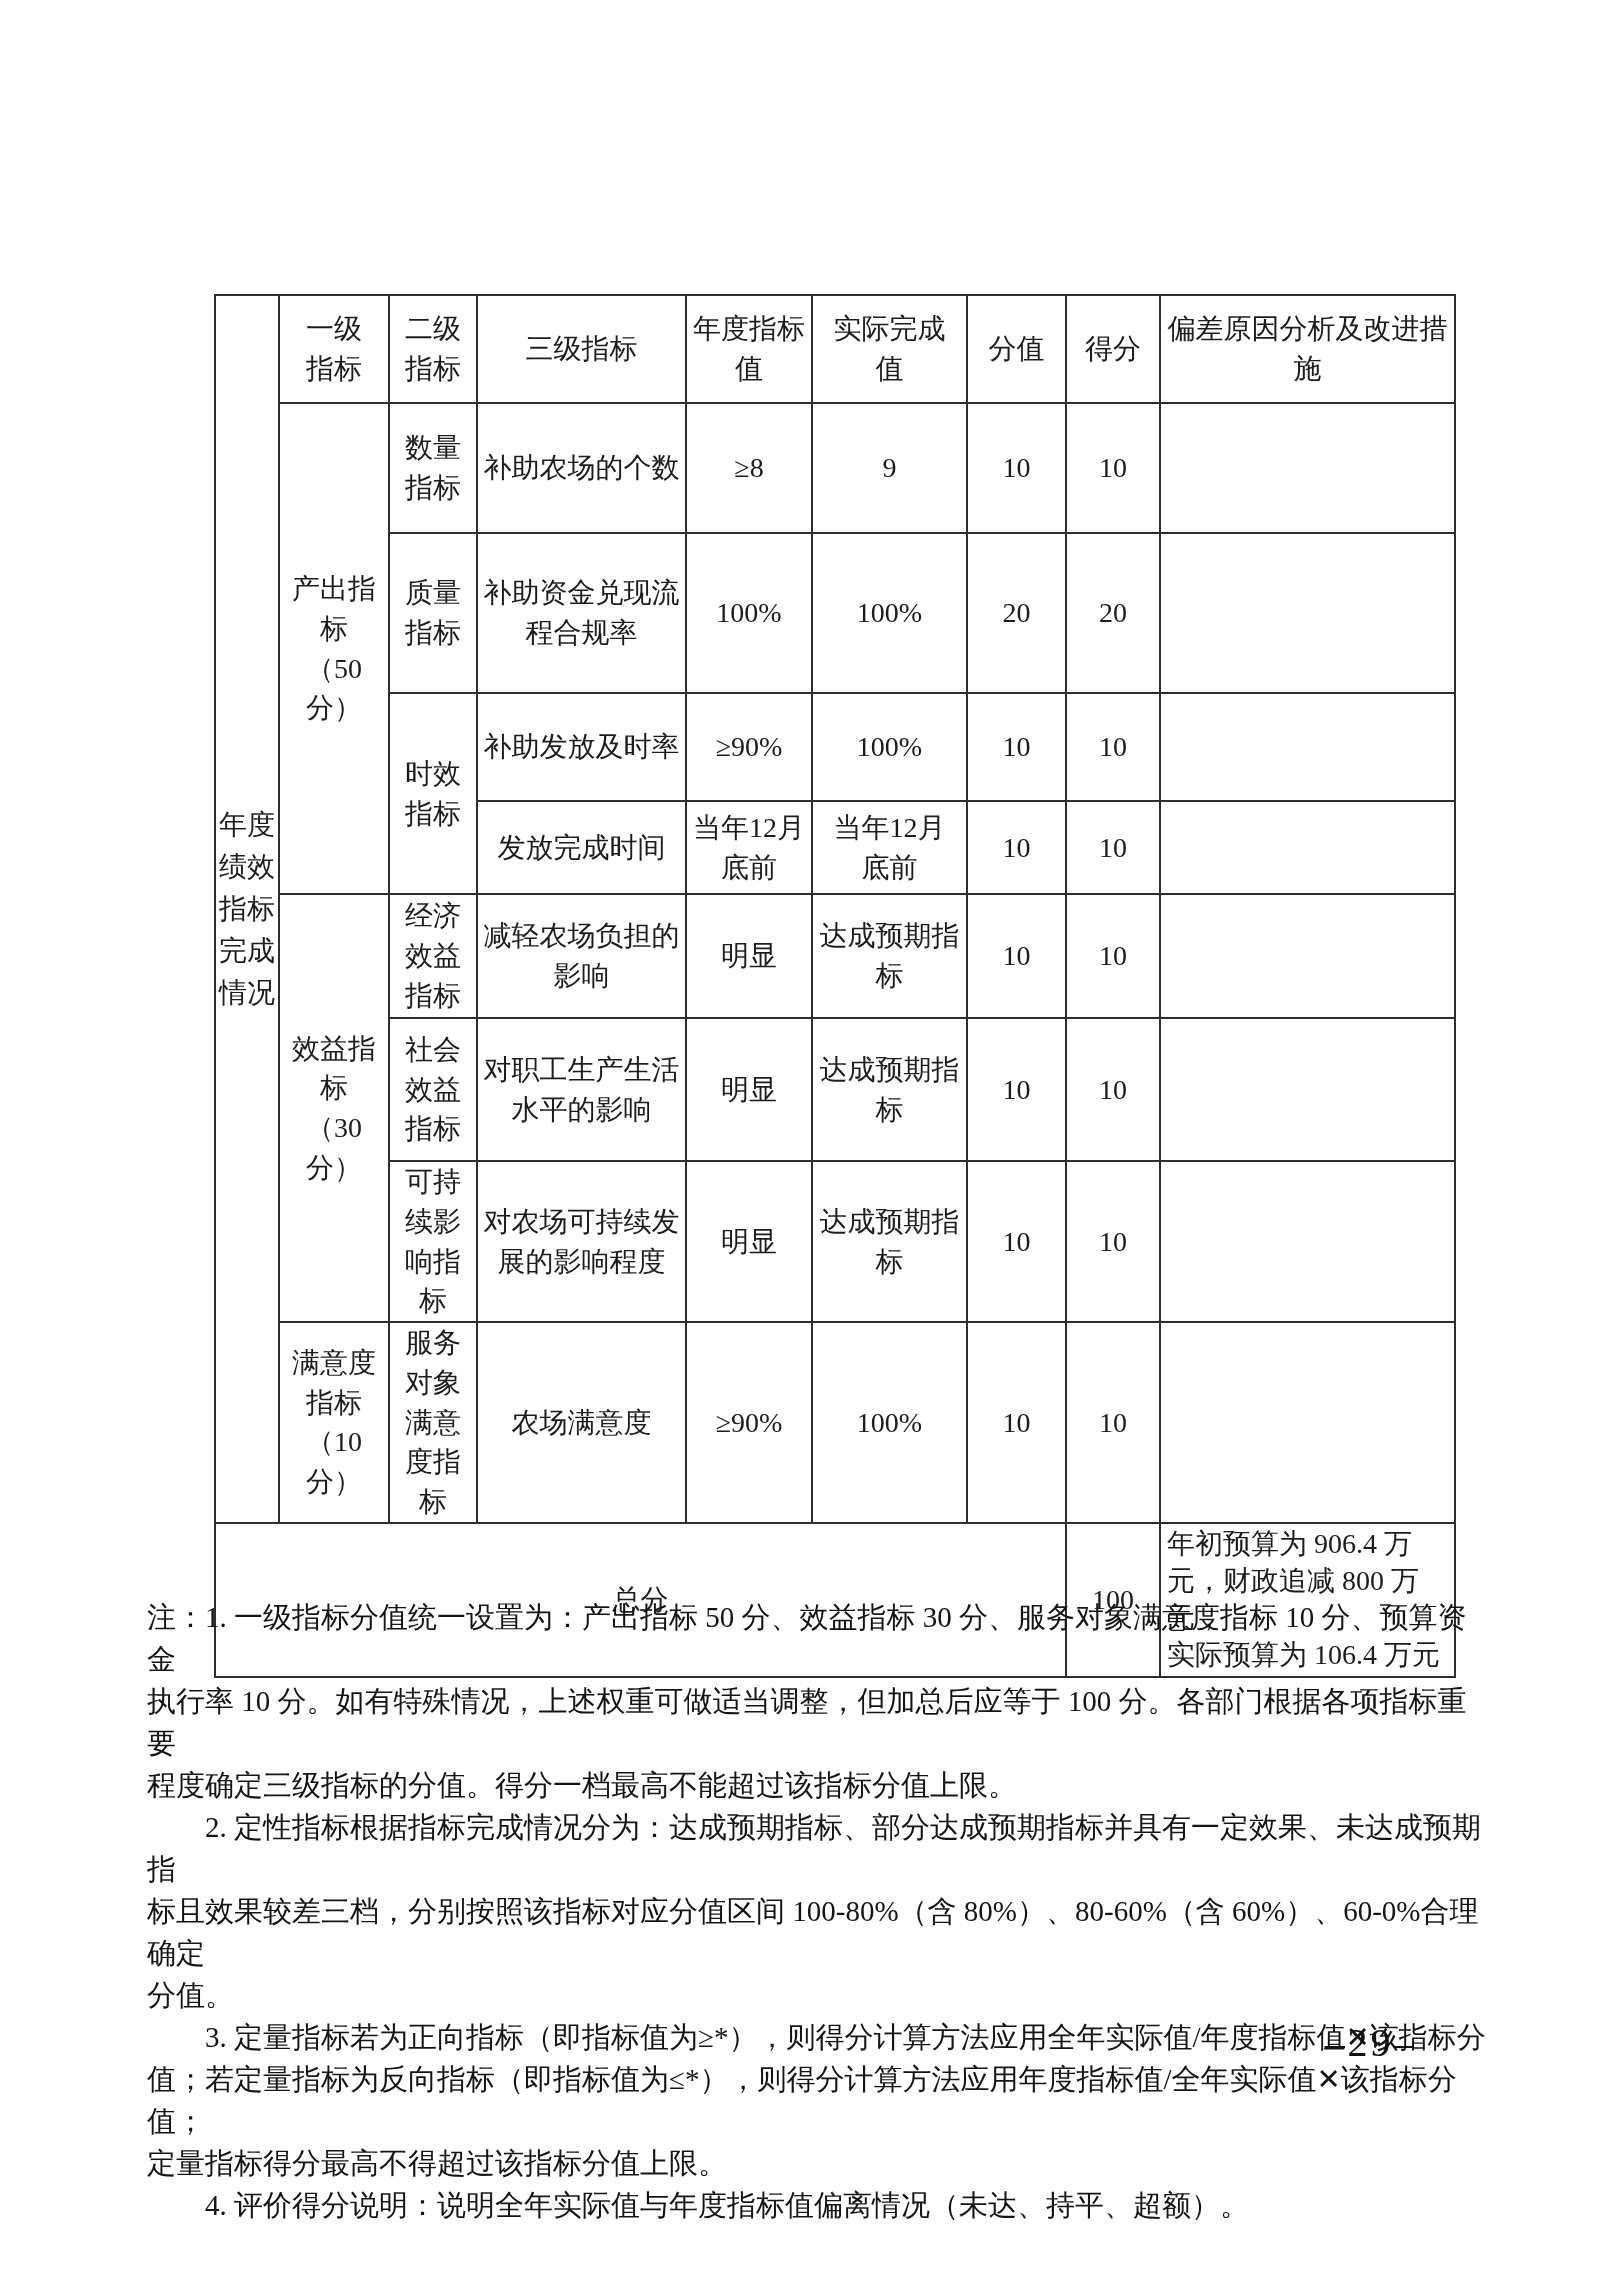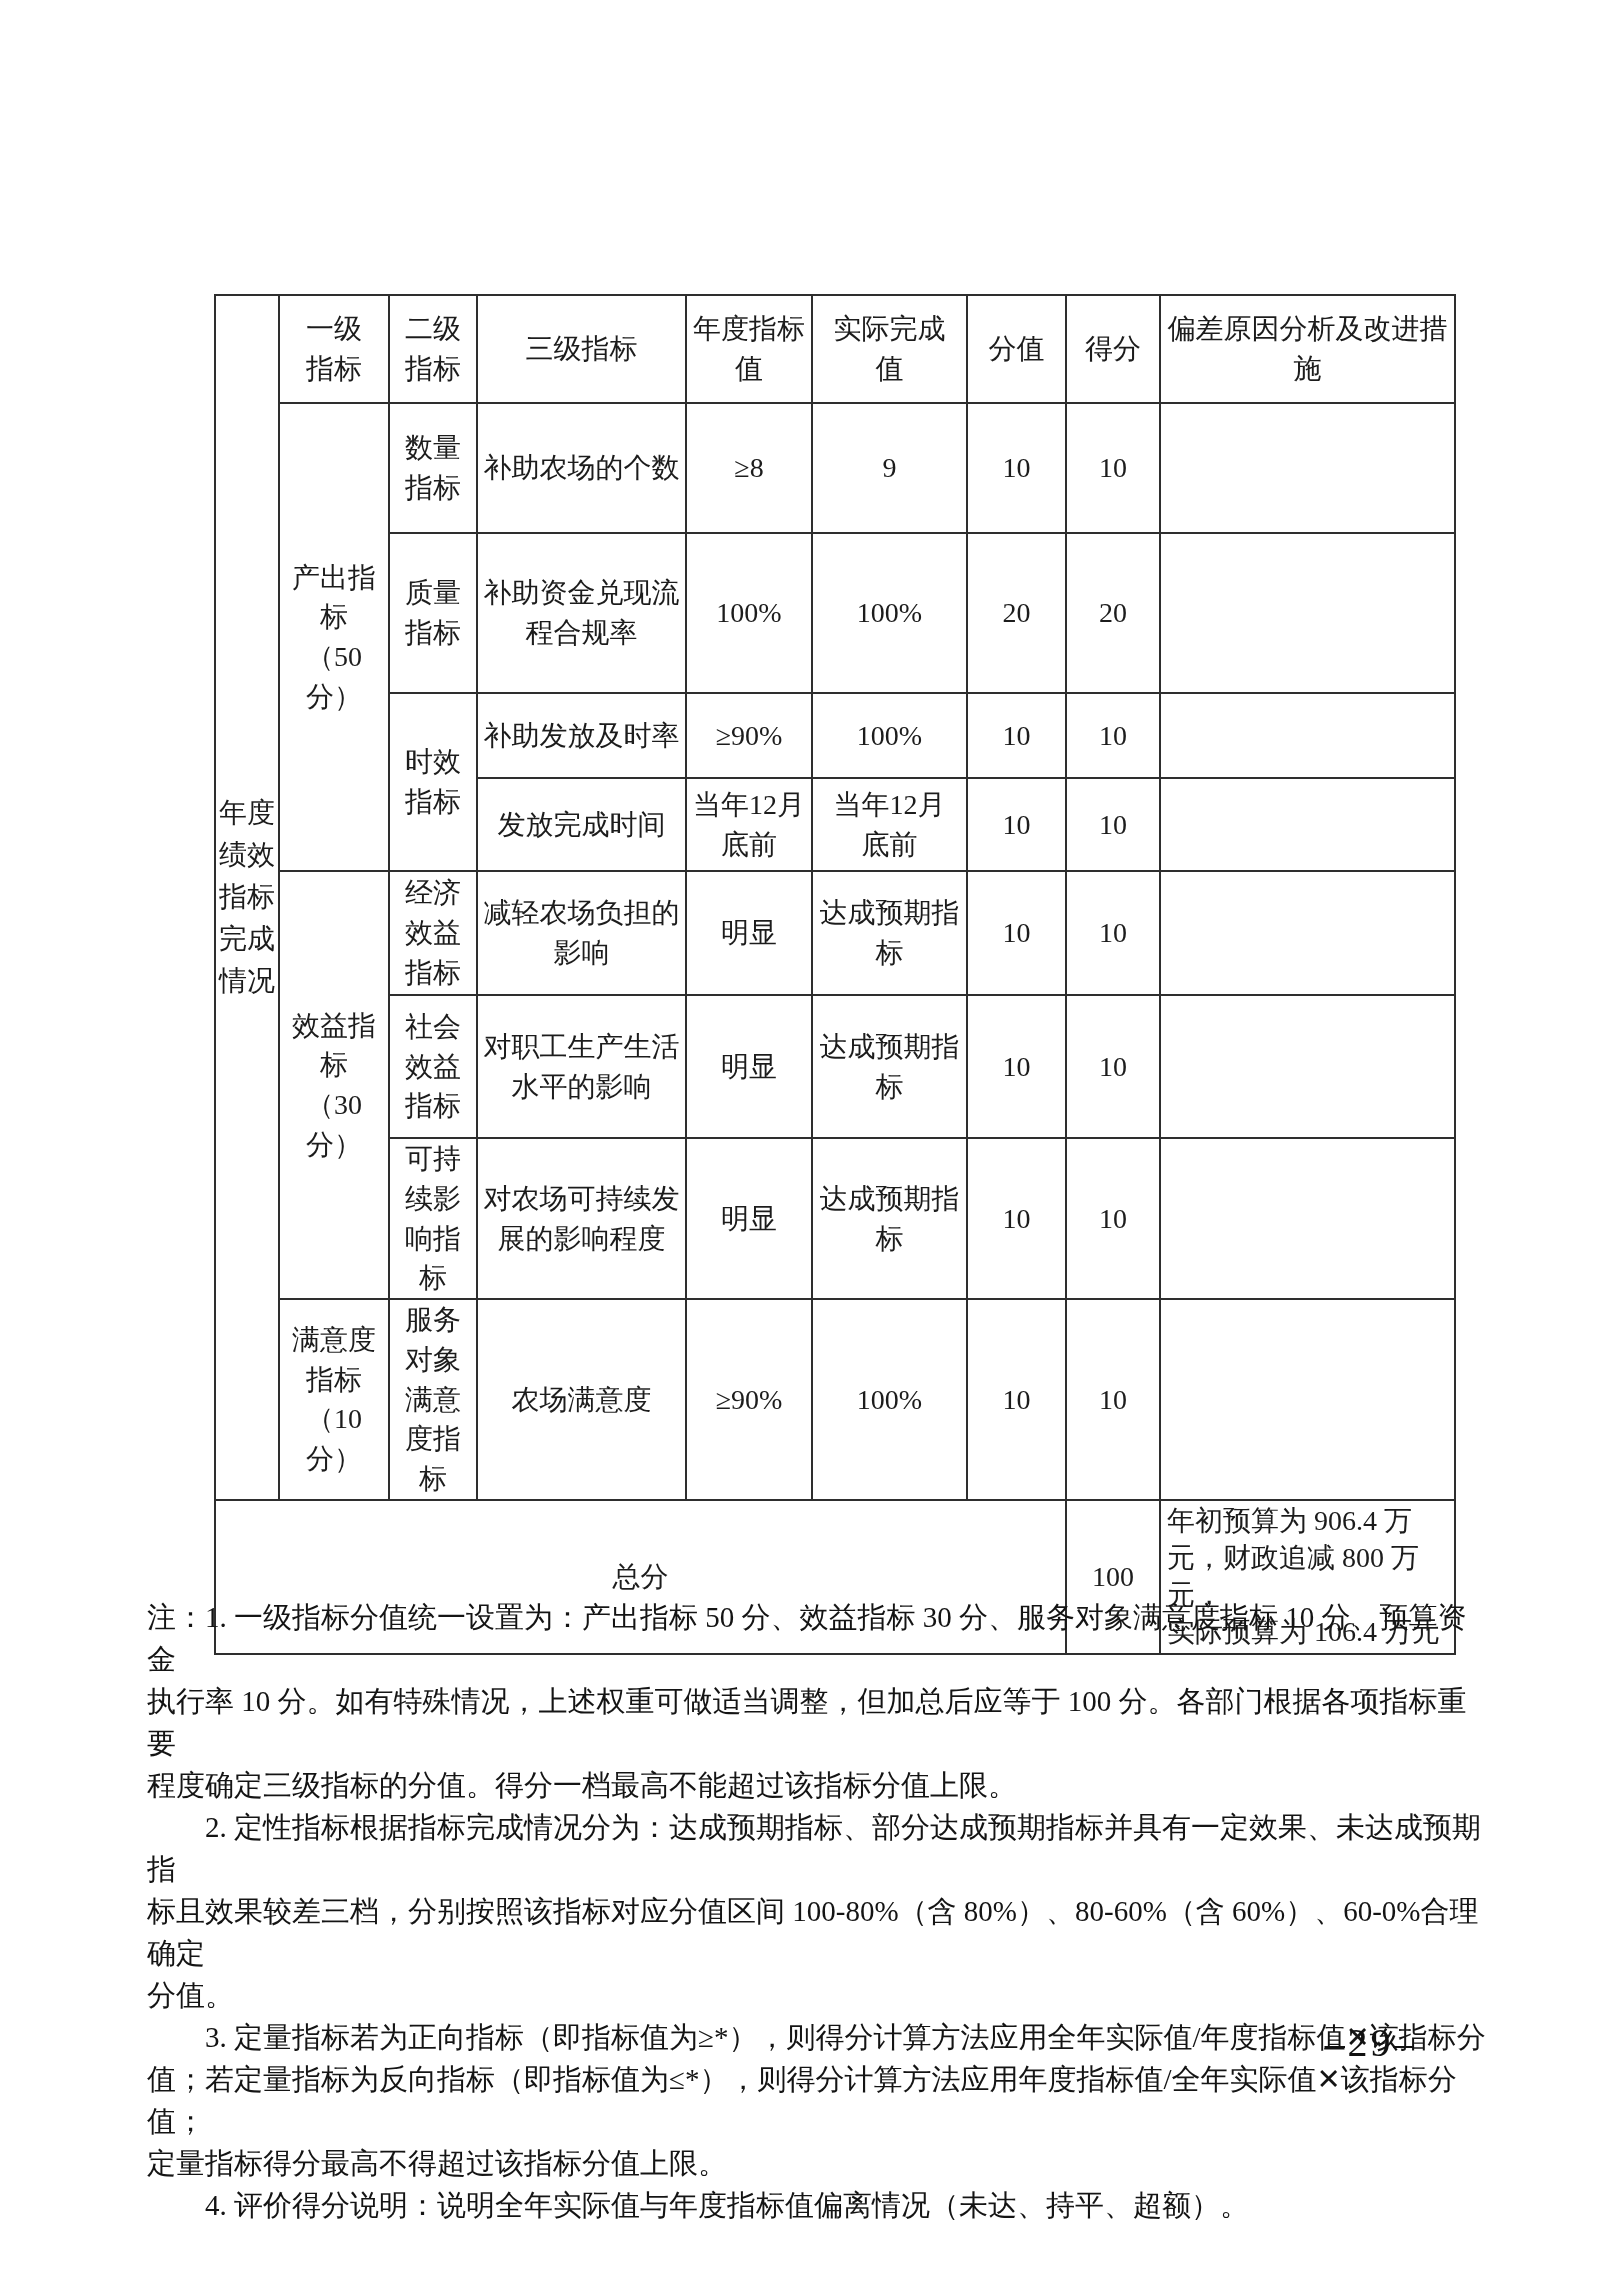--- a/index.html
+++ b/index.html
@@ -14,21 +14,21 @@
   }
   .tbl td{
     border:2px solid #2e2e2e;
     text-align:center;vertical-align:middle;
     font-size:28px;line-height:1.42;
     white-space:pre-line;padding:0 2px;overflow:hidden;
   }
   tr.hdr{height:108px;}
   tr.r1{height:130px;}
   tr.r2{height:160px;}
-  tr.r3{height:85px;border-radius:13px;}
+  tr.r3{height:108px;border-radius:13px;}
   tr.r4{height:93px;padding-left:28px;}
   tr.r5{height:124px;}
   tr.r6{height:143px;padding-left:6px;}
   tr.r7{height:160px;}
   tr.r8{height:191px;margin-left:23px;}
   tr.total{height:121px;}
   tr.total td{border-top:2.9px solid #2e2e2e;}
   td.vlab{line-height:1.5;margin-left:23px;}
   td.budget{text-align:left;line-height:1.32;padding:2px 3.9px 2px 5.9px;}
   .notes{

